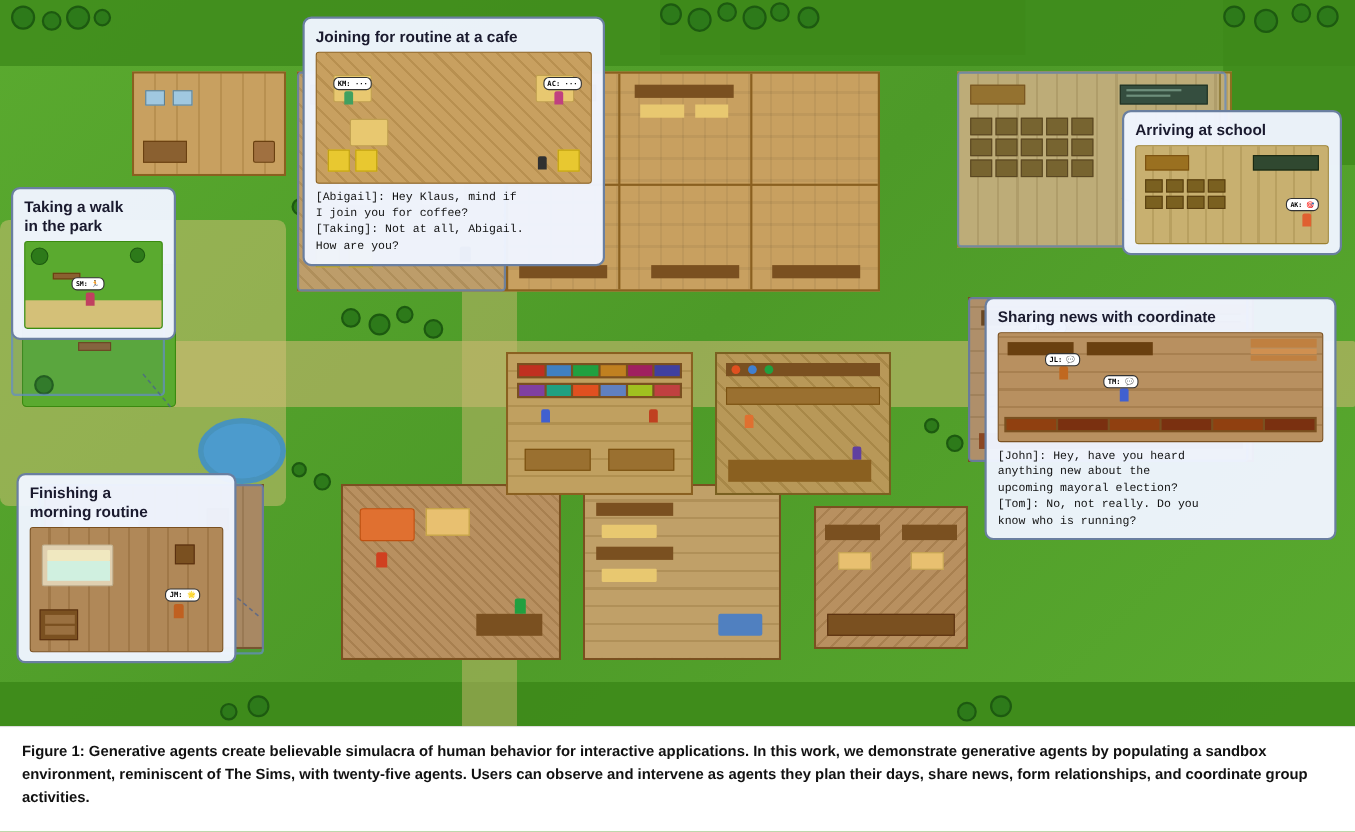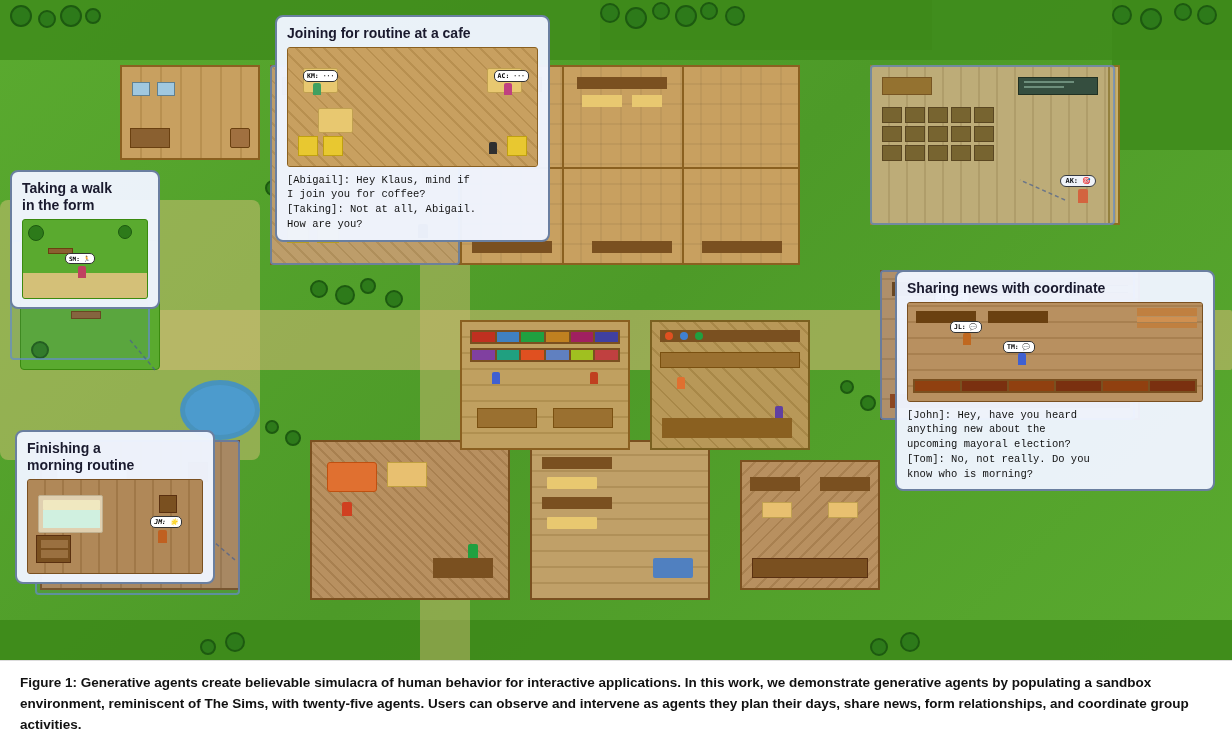--- a/index.html
+++ b/index.html
@@ -385,21 +385,21 @@
         <div style="position:absolute;bottom:12px;right:40px;width:8px;height:12px;background:#303030;border-radius:2px 2px 0 0;"></div>
       </div>
       <div class="callout-dialogue" style="white-space:pre-line;">[Abigail]: Hey Klaus, mind if
 I join you for coffee?
 [Taking]: Not at all, Abigail.
 How are you?</div>
     </div>
 
     <div class="callout" style="top:170px;left:10px;width:150px;">
       <div class="callout-title" style="white-space:pre-line;">Taking a walk
-in the form</div>
+in the park</div>
 
       <div style="width:100%;height:80px;background:#5aaa2f;border:1px solid #3a8a0f;border-radius:3px;position:relative;overflow:hidden;margin-top:4px;">
 
         <div style="position:absolute;bottom:0;left:0;right:0;height:25px;background:#d4c078;"></div>
 
         <div style="position:absolute;top:5px;left:5px;width:16px;height:16px;background:#2d7a1a;border-radius:50%;border:1.5px solid #1d5a10;"></div>
         <div style="position:absolute;top:5px;right:15px;width:14px;height:14px;background:#2d7a1a;border-radius:50%;border:1.5px solid #1d5a10;"></div>
 
         <div style="position:absolute;top:28px;left:25px;width:25px;height:6px;background:#8a6030;border:1px solid #6a4010;"></div>
 
@@ -434,29 +434,55 @@
           <div style="flex:1;background:#904010;"></div>
           <div style="flex:1;background:#7a3010;"></div>
           <div style="flex:1;background:#904010;"></div>
           <div style="flex:1;background:#7a3010;"></div>
         </div>
       </div>
       <div class="callout-dialogue" style="white-space:pre-line;">[John]: Hey, have you heard
 anything new about the
 upcoming mayoral election?
 [Tom]: No, not really. Do you
-know who is morning?</div>
-    </div>
-
+know who is running?</div>
+    </div>
+
+    <div class="callout" style="top:100px;left:1020px;width:200px;">
+      <div class="callout-title">Arriving at school</div>
+
+      <div style="width:100%;height:90px;background:#c8b070;border:1px solid #9a8030;border-radius:3px;position:relative;overflow:hidden;margin-top:4px;">
+        <div style="position:absolute;inset:0;background:repeating-linear-gradient(90deg,#c8b070 0,#c8b070 14px,#b8a060 14px,#b8a060 16px);"></div>
+
+        <div style="position:absolute;top:30px;left:8px;display:grid;grid-template-columns:repeat(4,16px);grid-template-rows:repeat(2,12px);gap:3px;">
+          <div style="background:#7a6020;border:1px solid #5a4010;"></div>
+          <div style="background:#7a6020;border:1px solid #5a4010;"></div>
+          <div style="background:#7a6020;border:1px solid #5a4010;"></div>
+          <div style="background:#7a6020;border:1px solid #5a4010;"></div>
+          <div style="background:#7a6020;border:1px solid #5a4010;"></div>
+          <div style="background:#7a6020;border:1px solid #5a4010;"></div>
+          <div style="background:#7a6020;border:1px solid #5a4010;"></div>
+          <div style="background:#7a6020;border:1px solid #5a4010;"></div>
+        </div>
+
+        <div style="position:absolute;top:8px;left:8px;width:40px;height:14px;background:#9a7020;border:1px solid #7a5010;"></div>
+
+        <div style="position:absolute;top:8px;right:8px;width:60px;height:14px;background:#304830;border:1px solid #1a2810;"></div>
+
+        <div style="position:absolute;bottom:15px;right:15px;width:8px;height:12px;background:#e06030;border-radius:2px 2px 0 0;"></div>
+
+        <div style="position:absolute;bottom:29px;right:8px;background:white;border:1.5px solid #333;border-radius:5px;padding:1px 3px;font-size:6px;font-family:monospace;font-weight:bold;white-space:nowrap;">AK: 🎯</div>
+      </div>
+    </div>
 
     <div class="callout" style="top:430px;left:15px;width:200px;">
       <div class="callout-title" style="white-space:pre-line;">Finishing a
 morning routine</div>
 
-      <div style="width:100%;height:95px;background:#b08858;border:1px solid #7a5020;border-radius:3px;position:relative;overflow:hidden;margin-top:4px;font-style:italic;">
+      <div style="width:100%;height:114px;background:#b08858;border:1px solid #7a5020;border-radius:3px;position:relative;overflow:hidden;margin-top:4px;">
         <div style="position:absolute;inset:0;background:repeating-linear-gradient(90deg,#b08858 0,#b08858 16px,#a07848 16px,#a07848 18px);"></div>
 
         <div style="position:absolute;top:15px;left:10px;width:65px;height:38px;background:#e0d0b0;border:1px solid #c0b090;border-radius:2px;">
           <div style="position:absolute;top:4px;left:4px;width:57px;height:10px;background:#f0e8c0;border-radius:1px;"></div>
           <div style="position:absolute;bottom:4px;left:4px;width:57px;height:18px;background:#d0f0e0;"></div>
         </div>
 
         <div style="position:absolute;top:15px;right:25px;width:18px;height:18px;background:#7a5020;border:1px solid #5a3010;"></div>
 
         <div style="position:absolute;bottom:10px;left:8px;width:35px;height:28px;background:#7a5020;border:1px solid #5a3010;">

